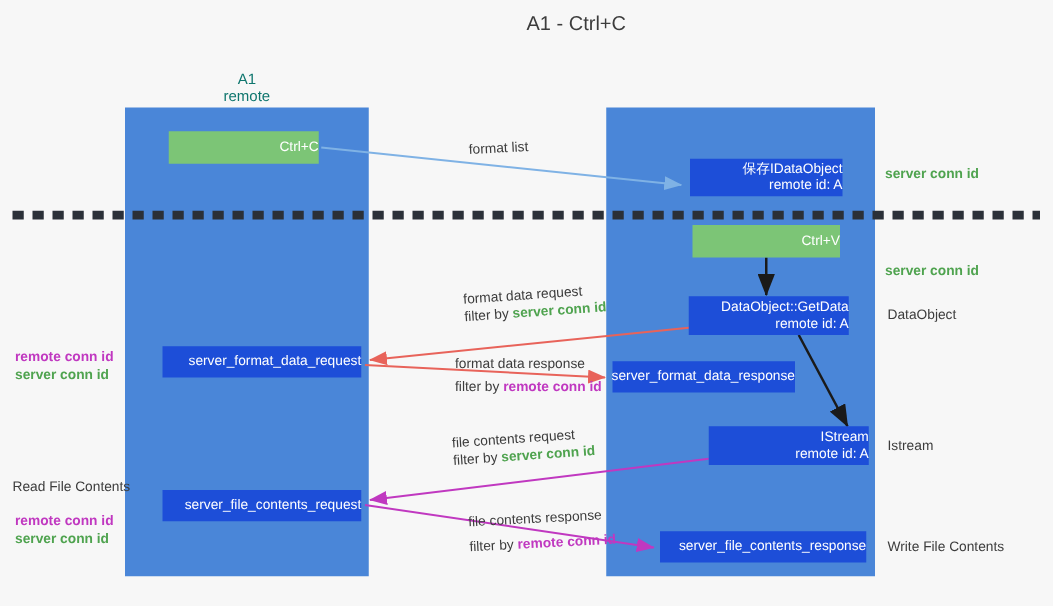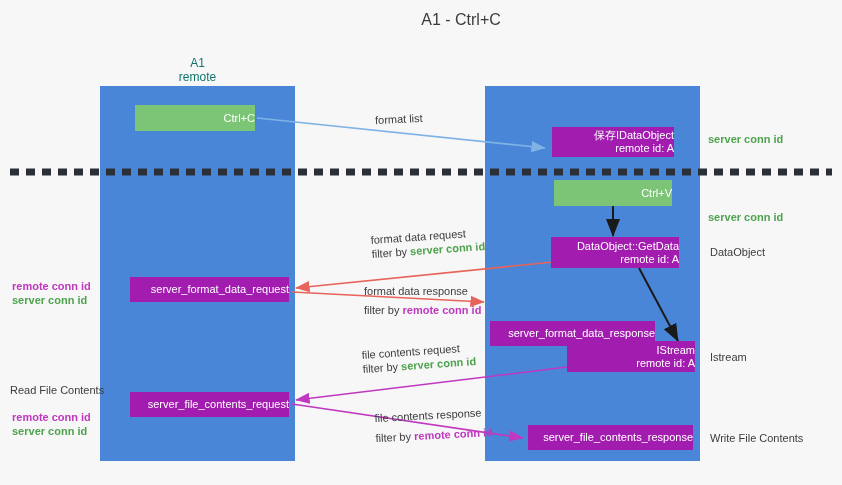--- a/index.html
+++ b/index.html
@@ -28,21 +28,21 @@
     text-align:center;color:#3c3c3c;font-size:16px;line-height:20px;padding-left:40px;
   }
   #title div{white-space:pre;}
 
   .node{
     position:absolute;box-sizing:border-box;
     display:flex;flex-direction:column;align-items:flex-end;justify-content:center;
     color:#ffffff;font-size:11px;line-height:13px;text-align:center;
   }
   .node.green{background:#7cc576;}
-  .node.orange{background:#a21caf;}
+  .node.orange{background:#1d4ed8;}
 
   .ann{position:absolute;font-size:11px;line-height:14px;color:#3c3c3c;}
   .ann.green{color:#4fa34f;font-weight:bold;}
   .ann.purple{color:#c038c0;font-weight:bold;}
   .ann.dark{color:#3c3c3c;}
   .ann.right{text-align:left;}
 
   .edge-label{position:absolute;font-size:11px;line-height:14px;color:#3c3c3c;white-space:nowrap;}
   .edge-label .g{color:#4fa34f;font-weight:bold;}
   .edge-label .p{color:#c038c0;font-weight:bold;}
@@ -119,21 +119,21 @@
 
   <div class="node orange" style="left:567px;top:341px;width:128px;height:31px;">
     <span>IStream</span>
     <span>remote id: A</span>
   </div>
 
   <div class="node orange" style="left:130px;top:277px;width:159px;height:25px;">
     <span>server_format_data_request</span>
   </div>
 
-  <div class="node orange" style="left:490px;top:289px;width:165px;height:25px;margin-top:32px;">
+  <div class="node orange" style="left:490px;top:289px;width:146px;height:25px;">
     <span>server_format_data_response</span>
   </div>
 
   <div class="node orange" style="left:528px;top:425px;width:165px;height:25px;">
     <span>server_file_contents_response</span>
   </div>
 
   <div class="node orange" style="left:130px;top:392px;width:159px;height:25px;">
     <span>server_file_contents_request</span>
   </div>

